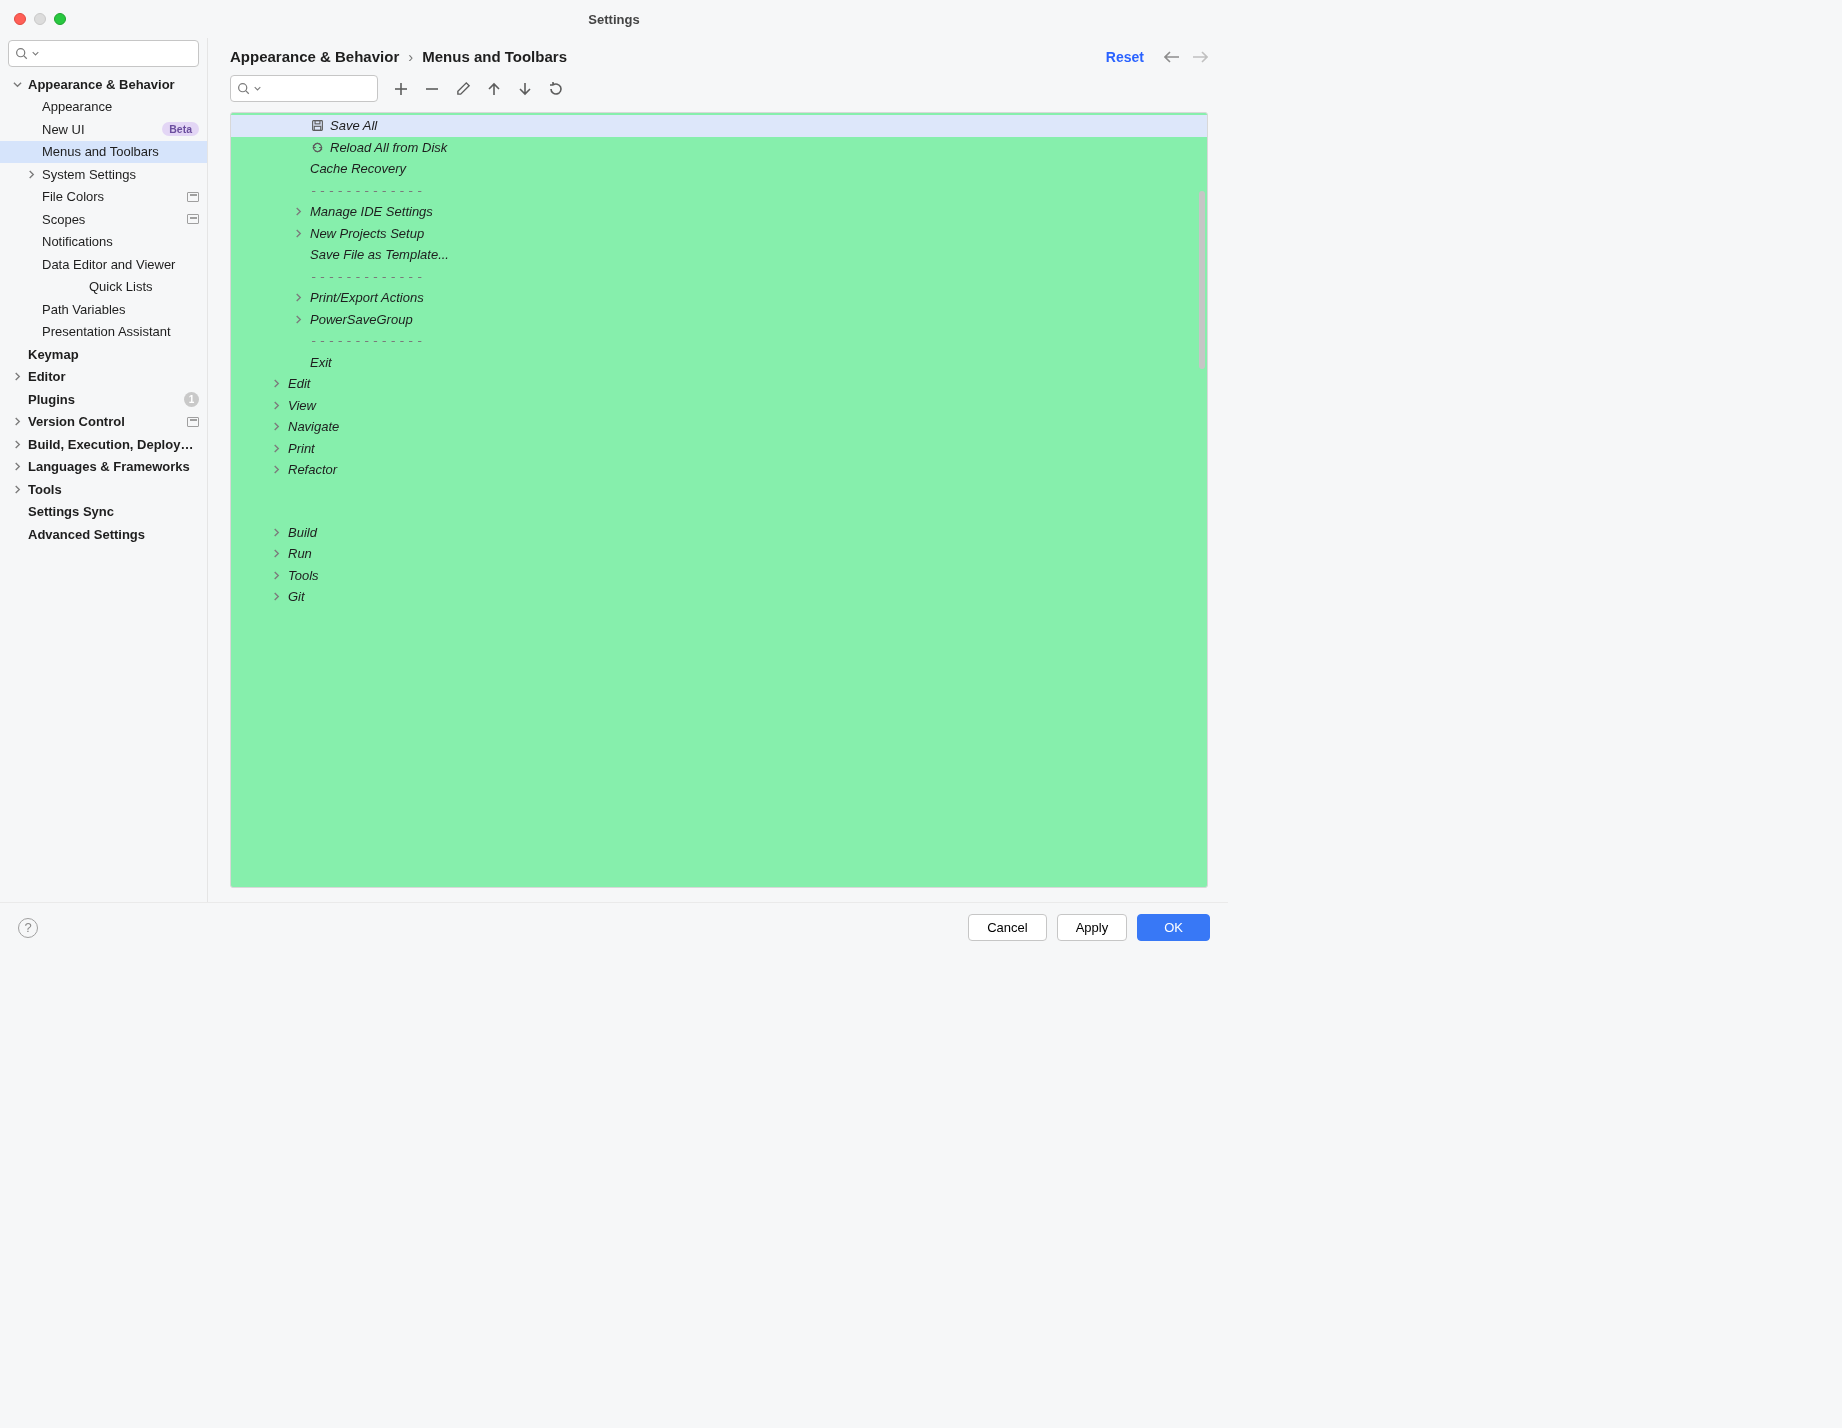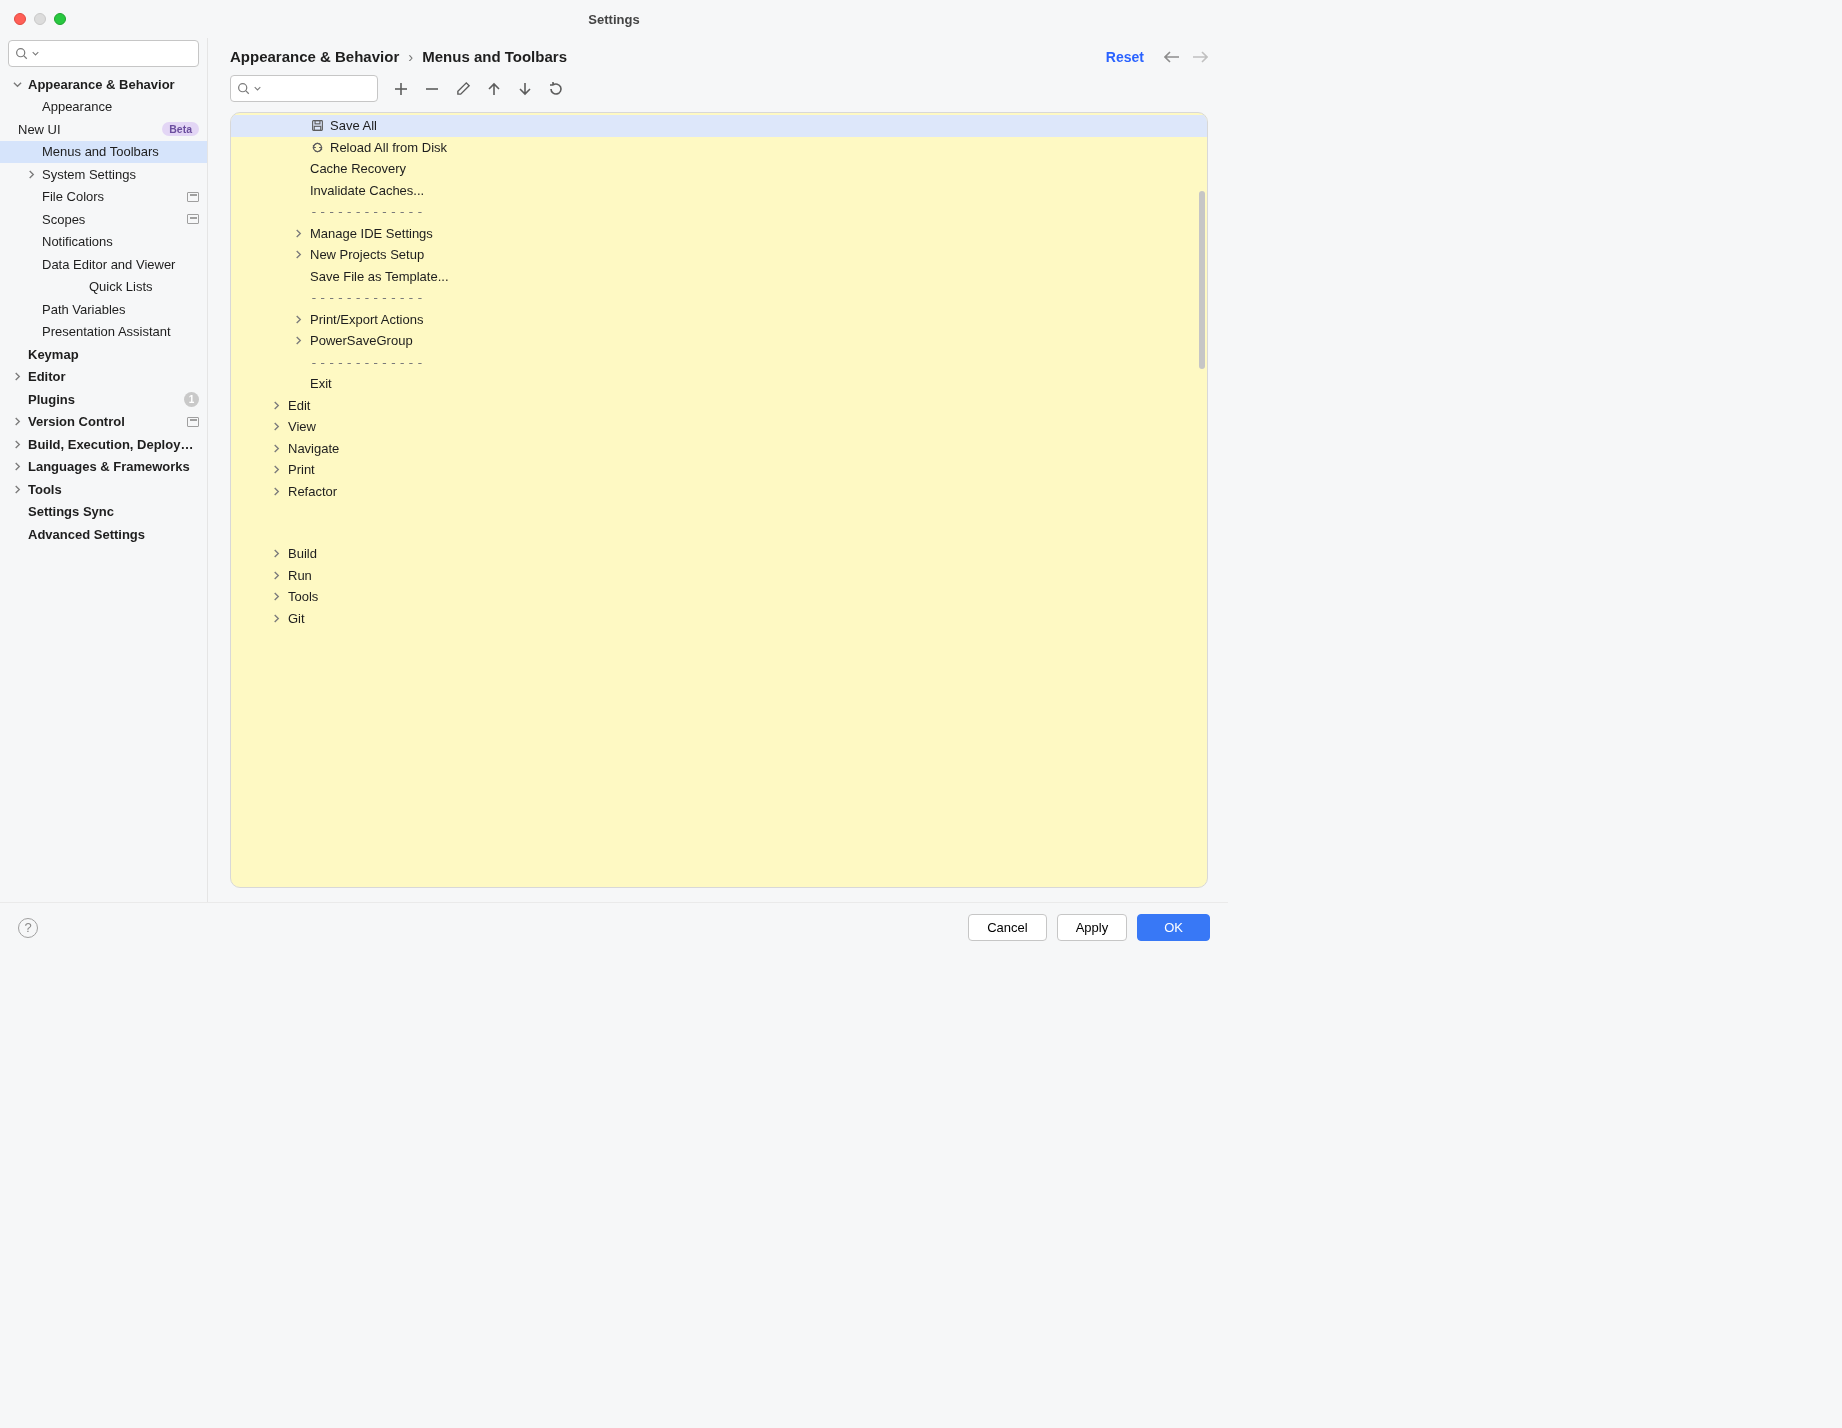--- a/index.html
+++ b/index.html
@@ -173,25 +173,26 @@
     gap: 14px;
     margin-bottom: 10px;
   }
   .toolbar-row .search-box { width: 148px; }
   .tool-icons { display: flex; gap: 13px; align-items: center; color: #5d5d5d; }
   .tool-icons .ti { width: 18px; height: 18px; display: inline-flex; align-items: center; justify-content: center; cursor: pointer; }
 
   .tree-panel {
     flex: 1;
     border: 1px solid #d8d8d8;
-    border-radius: 10px;
-    background: #fef9c3;
+    border-radius: 3px;
+    background: #86efac;
     overflow: hidden;
     position: relative;
     display: flex;
+    font-style: italic;
   }
   .tree-panel-inner {
     flex: 1;
     overflow-y: auto;
     padding: 2px 0;
   }
   .mtree-row {
     display: flex;
     align-items: center;
     height: 21.5px;
@@ -294,21 +295,21 @@
           <span class="label">Appearance &amp; Behavior</span>
         </div>
         <div class="tree-row" style="padding-left: 24px;">
           <span class="chev spacer-chev">
             <svg width="9" height="9" viewBox="0 0 10 10">
               <path d="M3 1 L7 5 L3 9" fill="none" stroke="#7b7b7b" stroke-width="1.5"></path>
             </svg>
           </span>
           <span class="label">Appearance</span>
         </div>
-        <div class="tree-row" style="">
+        <div class="tree-row" style="padding-left: 24px;">
           <span class="chev spacer-chev">
             <svg width="9" height="9" viewBox="0 0 10 10">
               <path d="M3 1 L7 5 L3 9" fill="none" stroke="#7b7b7b" stroke-width="1.5"></path>
             </svg>
           </span>
           <span class="label">New UI</span>
           <span class="badge-pill">Beta</span>
         </div>
         <div class="tree-row selected" style="padding-left: 24px;">
           <span class="chev spacer-chev">
@@ -573,28 +574,20 @@
               </svg>
             </span>
             <span class="label">Cache Recovery</span>
           </div>
           <div class="mtree-row" style="padding-left: 60px;">
             <span class="chev ph">
               <svg width="9" height="9" viewBox="0 0 10 10">
                 <path d="M3 1 L7 5 L3 9" fill="none" stroke="#7b7b7b" stroke-width="1.5"></path>
               </svg>
             </span>
-            <span class="label">Invalidate Caches...</span>
-          </div>
-          <div class="mtree-row" style="padding-left: 60px;">
-            <span class="chev ph">
-              <svg width="9" height="9" viewBox="0 0 10 10">
-                <path d="M3 1 L7 5 L3 9" fill="none" stroke="#7b7b7b" stroke-width="1.5"></path>
-              </svg>
-            </span>
             <span class="sep-label">-------------</span>
           </div>
           <div class="mtree-row" style="padding-left: 60px;">
             <span class="chev">
               <svg width="9" height="9" viewBox="0 0 10 10">
                 <path d="M3 1 L7 5 L3 9" fill="none" stroke="#7b7b7b" stroke-width="1.5"></path>
               </svg>
             </span>
             <span class="label">Manage IDE Settings</span>
           </div>

